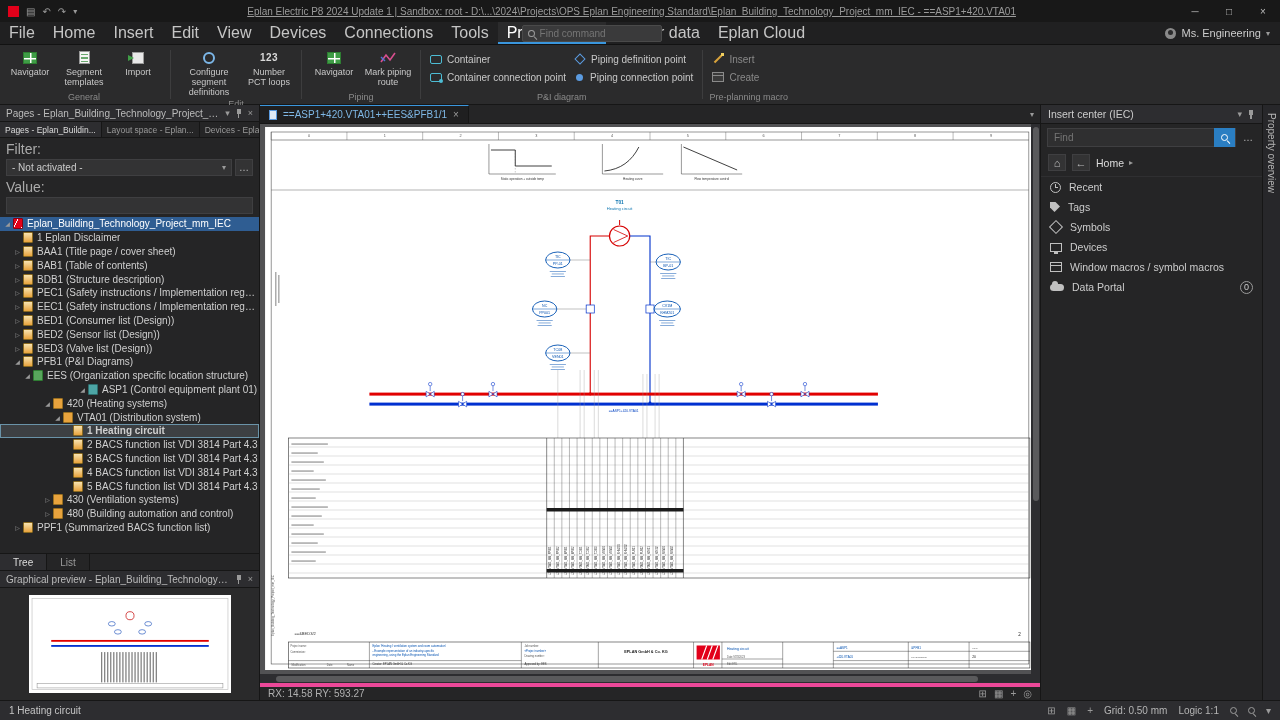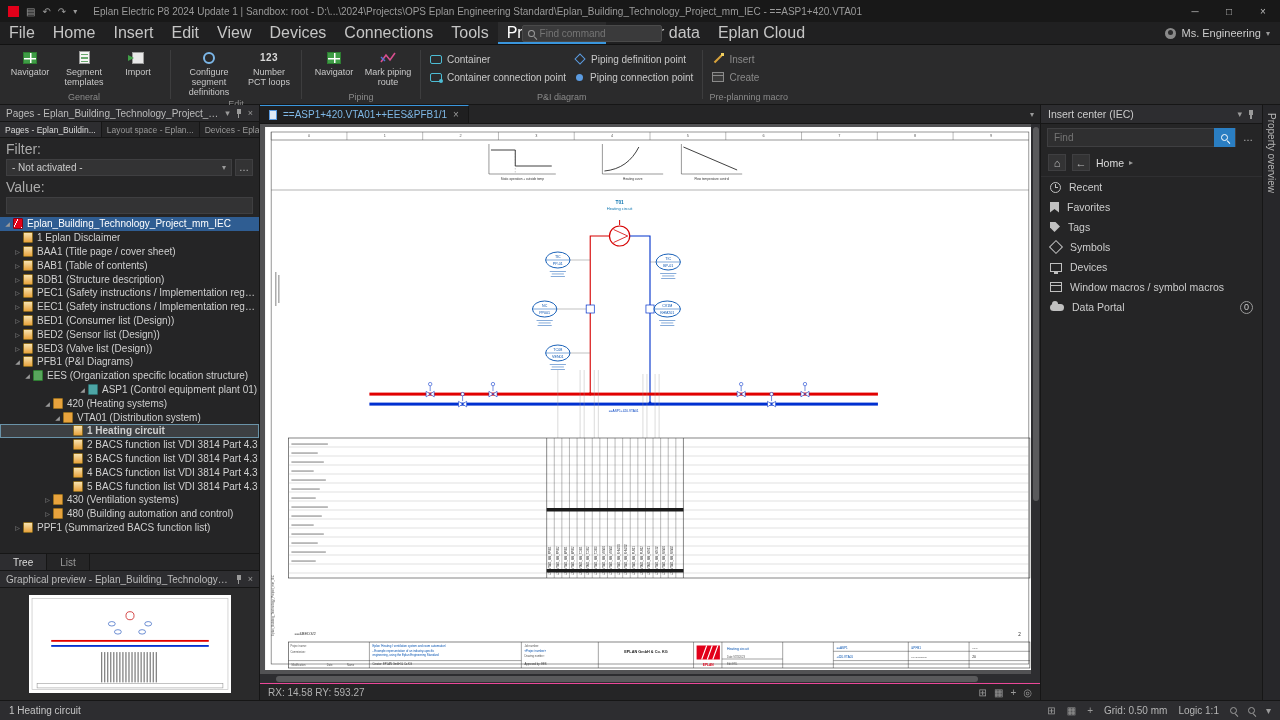--- a/index.html
+++ b/index.html
@@ -4,21 +4,21 @@
 <style>
 *{margin:0;padding:0;box-sizing:border-box;}
 html,body{width:1280px;height:720px;overflow:hidden;background:#1e1e1e;font-family:"Liberation Sans",sans-serif;color:#cccccc;}
 .app{width:1280px;height:720px;display:flex;flex-direction:column;}
 
 
 .titlebar{height:22px;background:#181818;display:flex;align-items:center;font-size:10px;color:#9a9a9a;flex:none;}
 .qat{display:flex;gap:7px;padding:0 8px;align-items:center;}
 .app-logo{width:11px;height:11px;background:#e2001a;flex:none;}
 .qat-glyph{font-size:10px;color:#9a9a9a;}
-.titlebar-title{flex:1;text-align:left;white-space:nowrap;overflow:hidden;text-overflow:ellipsis;padding:0 8px;}
+.titlebar-title{flex:1;text-align:center;white-space:nowrap;overflow:hidden;text-overflow:ellipsis;padding:0 8px;text-decoration:underline;}
 .win-controls{display:flex;flex:none;}
 .win-btn{width:34px;height:22px;display:flex;align-items:center;justify-content:center;font-size:10px;color:#bbb;}
 
 
 .menubar{height:23px;background:#202021;display:flex;align-items:center;position:relative;border-bottom:1px solid #121212;flex:none;}
 #menu-tabs{display:flex;height:100%;}
 .menu-tab{padding:0 9px;font-size:16px;height:100%;display:flex;align-items:center;color:#c5c5c5;white-space:nowrap;}
 .menu-tab.active{color:#ffffff;background:#2b2b2c;box-shadow:inset 0 -2px 0 #3a96dd;}
 .cmd-search{position:absolute;left:522px;top:3px;width:140px;height:17px;background:#3a3a3b;border:1px solid #4a4a4a;border-radius:2px;display:flex;align-items:center;gap:5px;padding:0 5px;}
 .cmd-search input{background:transparent;border:none;outline:none;color:#9a9a9a;font-size:10px;width:100%;font-family:inherit;}
@@ -101,21 +101,21 @@
 .doc-tab{height:100%;display:flex;align-items:center;gap:6px;padding:0 9px;background:#1f1f20;border-top:1px solid #3a96dd;border-right:1px solid #161616;color:#7fb8e6;font-size:10px;}
 .doc-tab-icon{width:8px;height:10px;background:#dfeaf5;border:1px solid #5b9be0;flex:none;}
 .doc-close{color:#9a9a9a;font-size:10px;}
 .doc-bar-end{margin-left:auto;padding-right:6px;color:#9a9a9a;font-size:8px;}
 .canvas-wrap{flex:1;background:#525254;position:relative;min-height:0;}
 .canvas-svg{position:absolute;inset:0;width:100%;height:100%;}
 .vscroll{position:absolute;right:0;top:0;bottom:0;width:9px;background:#2d2d30;}
 .vthumb{position:absolute;left:1.5px;width:6px;top:3px;height:68%;background:#5a5a5c;border-radius:3px;}
 .hscroll{height:9px;background:#2d2d30;position:relative;flex:none;}
 .hthumb{position:absolute;top:1.5px;height:6px;left:2%;width:90%;background:#5a5a5c;border-radius:3px;}
-.editor-status{height:17px;background:#252526;display:flex;align-items:center;font-size:10px;color:#b0b0b0;padding:0 8px;border-top:1px solid #ec4899;flex:none;gap:6px;}
+.editor-status{height:17px;background:#252526;display:flex;align-items:center;font-size:10px;color:#b0b0b0;padding:0 8px;border-top:4px solid #ec4899;flex:none;gap:6px;}
 .es-icons{margin-left:auto;display:flex;gap:7px;color:#9a9a9a;font-size:10px;}
 
 
 .right-panel{width:222px;background:#252526;border-left:1px solid #161616;display:flex;flex-direction:column;flex:none;}
 .rp-header{height:19px;display:flex;align-items:center;gap:5px;padding:0 7px;font-size:10.5px;color:#cccccc;background:#2d2d30;border-bottom:1px solid #161616;flex:none;}
 .rp-find-row{display:flex;align-items:center;gap:4px;padding:4px 6px;flex:none;}
 .find-box{flex:1;height:19px;background:#2f2f30;border:1px solid #3f3f41;display:flex;align-items:center;padding-left:6px;}
 .find-box input{flex:1;background:transparent;border:none;outline:none;color:#9a9a9a;font-size:10px;width:60px;font-family:inherit;}
 .find-btn{width:21px;height:19px;background:#2a7ec2;display:flex;align-items:center;justify-content:center;color:#ffffff;flex:none;}
 .mag{width:7px;height:7px;border:1.4px solid currentColor;border-radius:50%;position:relative;display:inline-block;}
@@ -833,24 +833,20 @@
           <span>Home</span>
           <span class="caret">▸</span>
         </span>
       </div>
       <div id="insert-list">
           <div class="ic-row">
             <span class="ic-ico ic-recent"></span>
             <span class="ic-label">Recent</span>
           </div>
           <div class="ic-row">
-            <span class="ic-ico ic-favorites"></span>
-            <span class="ic-label">Favorites</span>
-          </div>
-          <div class="ic-row">
             <span class="ic-ico ic-tags"></span>
             <span class="ic-label">Tags</span>
           </div>
           <div class="ic-row">
             <span class="ic-ico ic-symbols"></span>
             <span class="ic-label">Symbols</span>
           </div>
           <div class="ic-row">
             <span class="ic-ico ic-devices"></span>
             <span class="ic-label">Devices</span>

